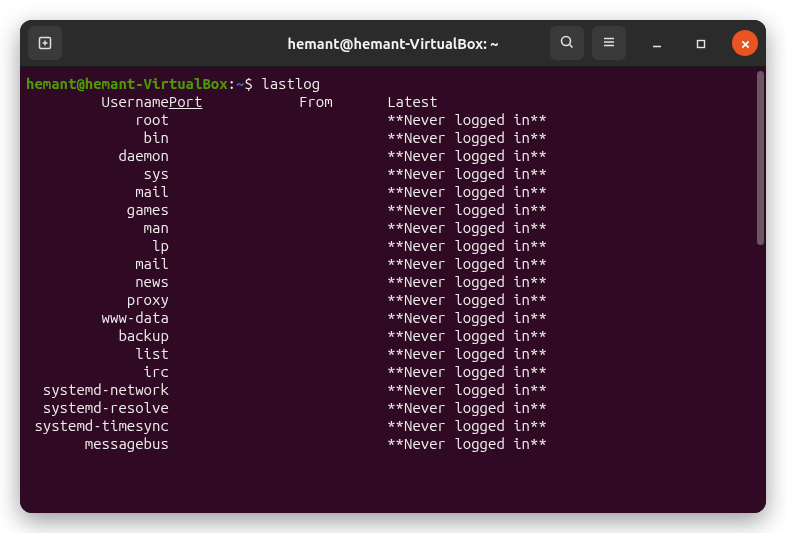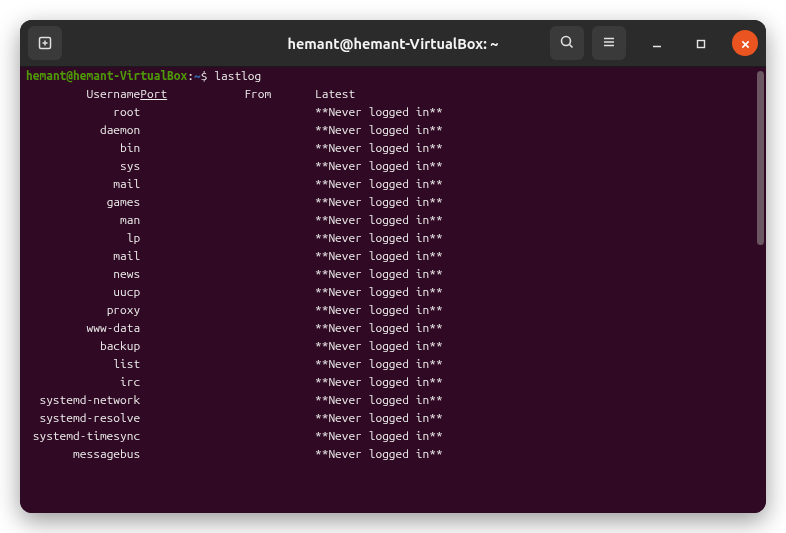--- a/index.html
+++ b/index.html
@@ -68,22 +68,22 @@
     .win-btn svg { width: 10px; height: 10px; }
     .win-btn.close {
       background: #e95420;
       color: #fff;
     }
     .win-btn.close svg { width: 9px; height: 9px; }
     .terminal {
       flex: 1;
       background: #300a24;
       color: #eeeeec;
-      padding: 0 6px;
-      font-size: 12px;
+      padding: 8px 6px;
+      font-size: 15px;
       line-height: 18px;
       overflow: hidden;
       position: relative;
       border-radius: 11px;
     }
     .scrollbar {
       position: absolute;
       right: 2px;
       top: 4px;
       width: 7px;
@@ -153,30 +153,29 @@
       </span>
     </div>
   </div>
 
   <div class="terminal">
     <div class="scrollbar"></div>
     <div class="prompt-line"><span class="prompt-user">hemant@hemant-VirtualBox</span><span class="prompt-sep">:</span><span class="prompt-path">~</span><span class="prompt-sep">$</span> <span class="cmd">lastlog</span></div>
     <div class="row"><span class="col-user">Username</span><span class="col-port">Port</span><span class="col-from">From</span><span class="col-latest">Latest</span></div>
     <div id="rows">
         <div class="row"><span class="col-user">root</span><span class="col-port"></span><span class="col-from"></span><span class="col-latest">**Never logged in**</span></div>
+        <div class="row"><span class="col-user">bin</span><span class="col-port"></span><span class="col-from"></span><span class="col-latest">**Never logged in**</span></div>
         <div class="row"><span class="col-user">daemon</span><span class="col-port"></span><span class="col-from"></span><span class="col-latest">**Never logged in**</span></div>
-        <div class="row"><span class="col-user">bin</span><span class="col-port"></span><span class="col-from"></span><span class="col-latest">**Never logged in**</span></div>
         <div class="row"><span class="col-user">sys</span><span class="col-port"></span><span class="col-from"></span><span class="col-latest">**Never logged in**</span></div>
         <div class="row"><span class="col-user">mail</span><span class="col-port"></span><span class="col-from"></span><span class="col-latest">**Never logged in**</span></div>
         <div class="row"><span class="col-user">games</span><span class="col-port"></span><span class="col-from"></span><span class="col-latest">**Never logged in**</span></div>
         <div class="row"><span class="col-user">man</span><span class="col-port"></span><span class="col-from"></span><span class="col-latest">**Never logged in**</span></div>
         <div class="row"><span class="col-user">lp</span><span class="col-port"></span><span class="col-from"></span><span class="col-latest">**Never logged in**</span></div>
         <div class="row"><span class="col-user">mail</span><span class="col-port"></span><span class="col-from"></span><span class="col-latest">**Never logged in**</span></div>
         <div class="row"><span class="col-user">news</span><span class="col-port"></span><span class="col-from"></span><span class="col-latest">**Never logged in**</span></div>
-        <div class="row"><span class="col-user">uucp</span><span class="col-port"></span><span class="col-from"></span><span class="col-latest">**Never logged in**</span></div>
         <div class="row"><span class="col-user">proxy</span><span class="col-port"></span><span class="col-from"></span><span class="col-latest">**Never logged in**</span></div>
         <div class="row"><span class="col-user">www-data</span><span class="col-port"></span><span class="col-from"></span><span class="col-latest">**Never logged in**</span></div>
         <div class="row"><span class="col-user">backup</span><span class="col-port"></span><span class="col-from"></span><span class="col-latest">**Never logged in**</span></div>
         <div class="row"><span class="col-user">list</span><span class="col-port"></span><span class="col-from"></span><span class="col-latest">**Never logged in**</span></div>
         <div class="row"><span class="col-user">irc</span><span class="col-port"></span><span class="col-from"></span><span class="col-latest">**Never logged in**</span></div>
         <div class="row"><span class="col-user">systemd-network</span><span class="col-port"></span><span class="col-from"></span><span class="col-latest">**Never logged in**</span></div>
         <div class="row"><span class="col-user">systemd-resolve</span><span class="col-port"></span><span class="col-from"></span><span class="col-latest">**Never logged in**</span></div>
         <div class="row"><span class="col-user">systemd-timesync</span><span class="col-port"></span><span class="col-from"></span><span class="col-latest">**Never logged in**</span></div>
         <div class="row"><span class="col-user">messagebus</span><span class="col-port"></span><span class="col-from"></span><span class="col-latest">**Never logged in**</span></div>
       </div>

